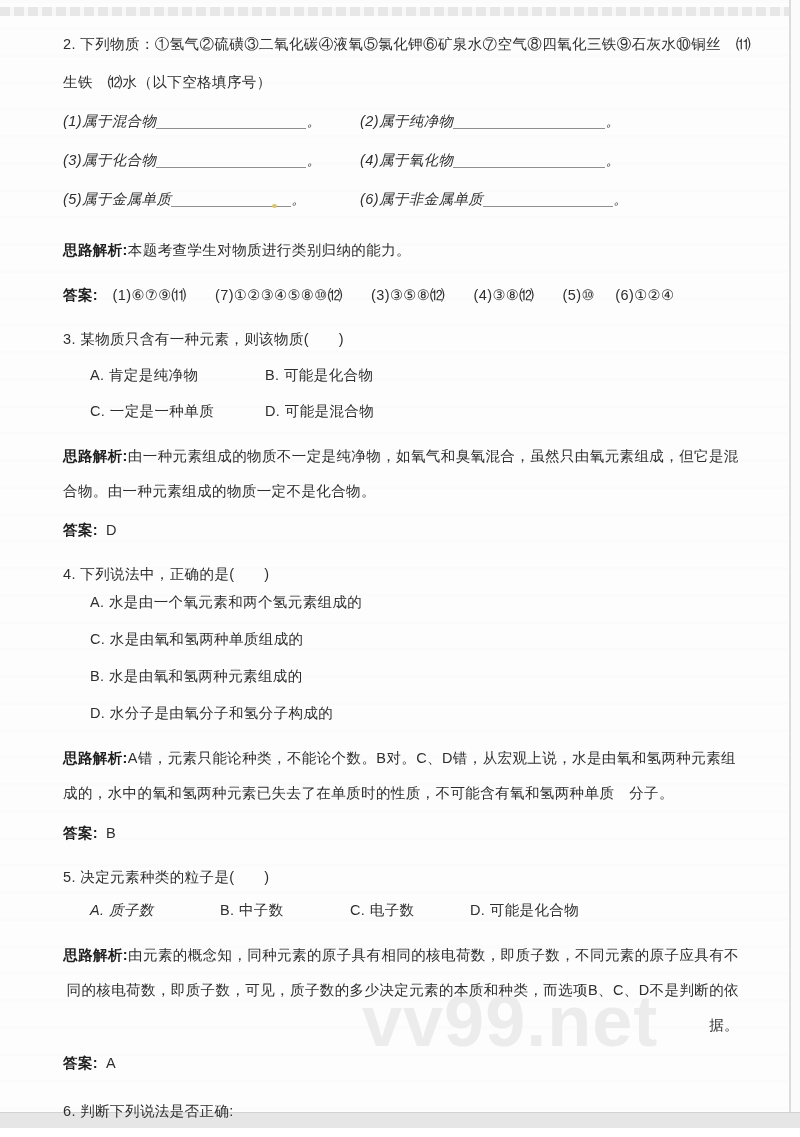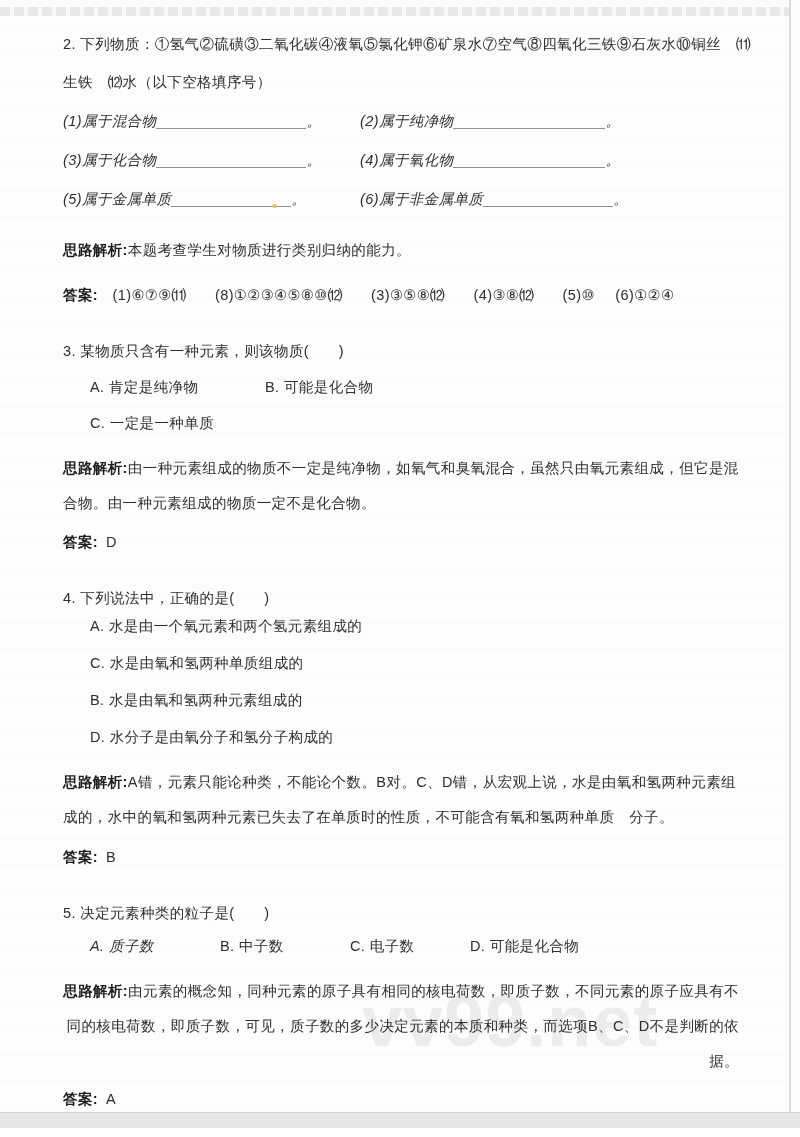--- a/index.html
+++ b/index.html
@@ -45,21 +45,21 @@
     position:absolute; right:14px; bottom:-2px; width:5px; height:4px;
     background:#d9c470; border-radius:50%;
   }
 
   .para { margin-top:26px; line-height:35px; letter-spacing:0.4px; }
   .para .lbl, .ans .lbl { font-weight:bold; color:#1f1f1f; }
   .ans { margin-top:19px; }
   .ans-seg { margin-right:24px; }
   .ans-seg.tight { margin-right:16px; }
 
-  .q-title { margin-top:40px; white-space:nowrap; }
+  .q-title { margin-top:28px; white-space:nowrap; }
   .opt-grid-2col {
     display:grid; grid-template-columns:175px auto; row-gap:20px;
     padding-left:27px; margin-top:20px;
   }
   .opt-list { padding-left:27px; margin-top:12px; }
   .opt-list .opt { margin-bottom:21px; }
   .opt-list .opt:last-child { margin-bottom:0; }
   .opt-row { display:flex; padding-left:27px; margin-top:17px; }
   .opt-row .opt-a { width:130px;font-style:italic; }
   .opt-row .opt-b { width:130px; }
@@ -122,34 +122,35 @@
         </div>
       </div>
 
       <div class="para" style="margin-top:26px;">
         <span class="lbl">思路解析:</span><span>本题考查学生对物质进行类别归纳的能力。</span>
       </div>
 
       <div class="ans">
         <span class="lbl" style="margin-right:10px;">答案:</span>
         <span class="ans-seg">(1)⑥⑦⑨⑾</span>
-        <span class="ans-seg">(8)①②③④⑤⑧⑩⑿</span>
+        <span class="ans-seg">(7)①②③④⑤⑧⑩⑿</span>
         <span class="ans-seg">(3)③⑤⑧⑿</span>
         <span class="ans-seg">(4)③⑧⑿</span>
         <span class="ans-seg tight">(5)⑩</span>
         <span class="ans-seg tight">(6)①②④</span>
       </div>
     </div>
 
     <div>
       <div class="q-title">3. 某物质只含有一种元素，则该物质(　　)</div>
       <div class="opt-grid-2col">
         <span>A. 肯定是纯净物</span>
         <span>B. 可能是化合物</span>
         <span>C. 一定是一种单质</span>
+        <span>D. 可能是混合物</span>
       </div>
       <div class="para" style="margin-top:20px;">
         <span class="lbl">思路解析:</span><span>由一种元素组成的物质不一定是纯净物，如氧气和臭氧混合，虽然只由氧元素组成，但它是混合物。由一种元素组成的物质一定不是化合物。</span>
       </div>
       <div class="ans" style="margin-top:13px;">
         <span class="lbl" style="margin-right:8px;">答案:</span><span>D</span>
       </div>
     </div>
 
     <div>

